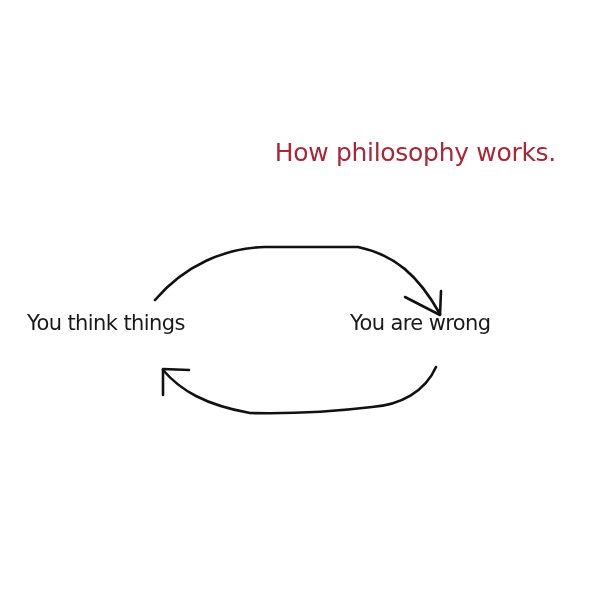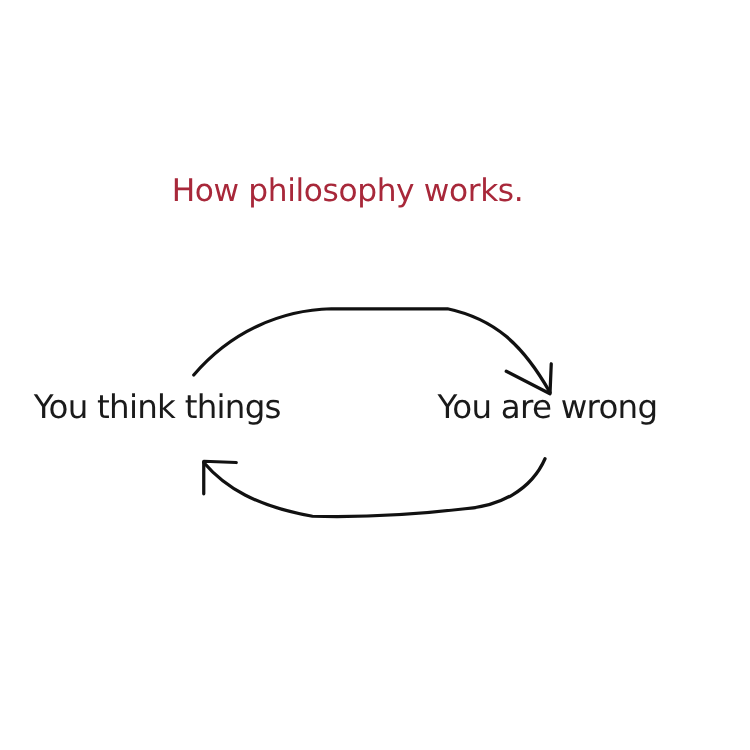--- a/index.html
+++ b/index.html
@@ -1,18 +1,18 @@
 <!DOCTYPE html>
 <html><head>
 <meta charset="utf-8">
 <style>
   html, body { margin:0; padding:0; }
   body { width:600px; height:600px; background:#ffffff; position:relative; overflow:hidden; font-family:"DejaVu Sans", sans-serif; }
-  .title { position:absolute; left:0; width:556px; top:138px; text-align:center; font-size:25px; color:#a8283a; letter-spacing:-0.3px; }
-  .label { position:absolute; top:311px; font-size:26px; color:#1a1a1a; letter-spacing:-0.6px; white-space:nowrap; }
+  .title { position:absolute; left:0; width:556px; top:138px; text-align:right; font-size:25px; color:#a8283a; letter-spacing:-0.3px; }
+  .label { position:absolute; top:311px; font-size:21px; color:#1a1a1a; letter-spacing:-0.6px; white-space:nowrap; }
   #left-label { left:27px; }
   #right-label { left:350px;text-align:right; }
   svg { position:absolute; left:0; top:0; }
 </style>
 </head>
 <body>
 
 <div class="title">How philosophy works.</div>
 
 <div class="label" id="left-label">You think things</div>

